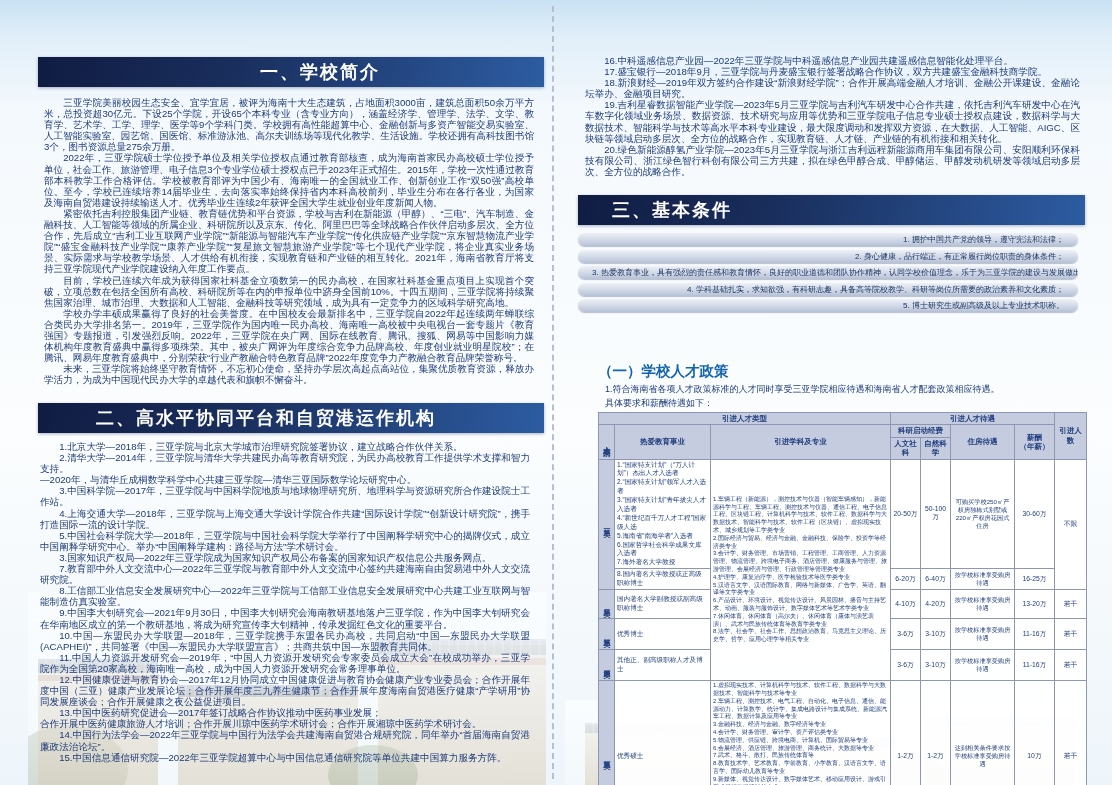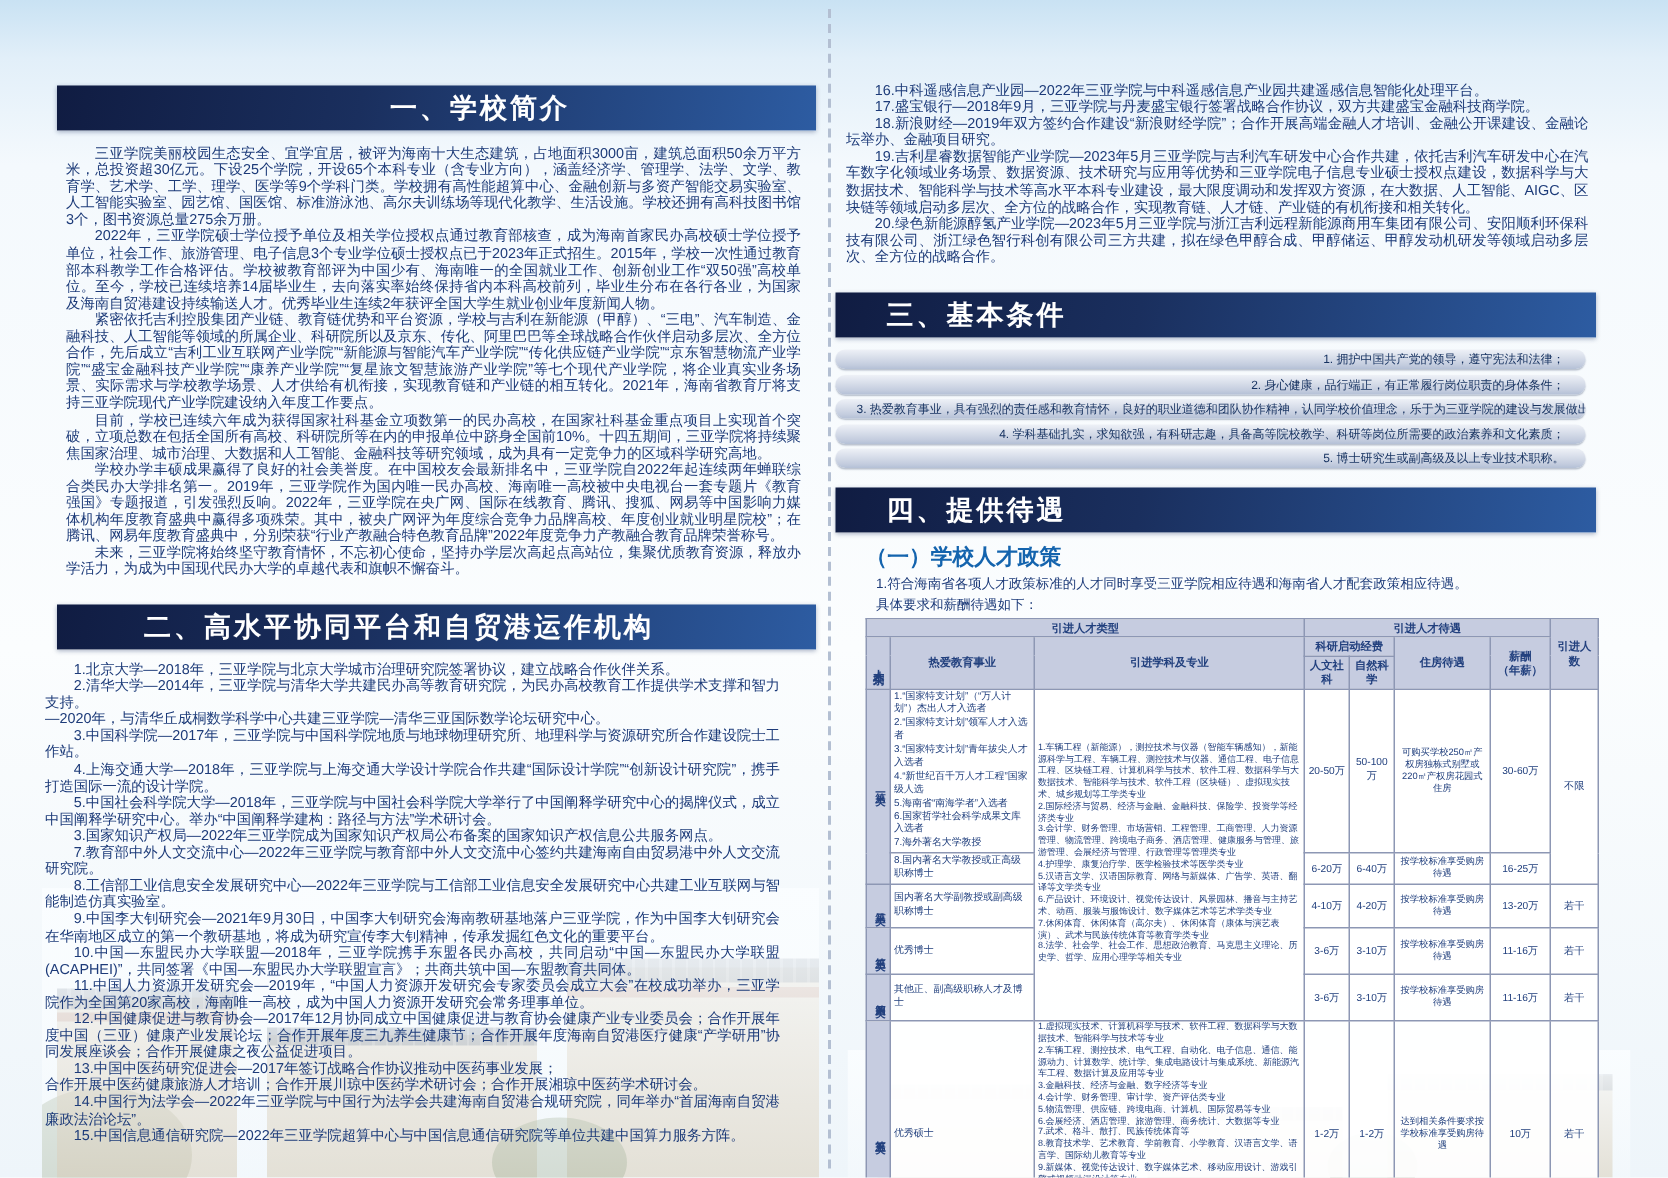--- a/index.html
+++ b/index.html
@@ -4,21 +4,21 @@
 <style>
   html,body{margin:0;padding:0;}
   body{
     width:1112px;height:785px;position:relative;overflow:hidden;
     font-family:"Liberation Sans","DejaVu Sans",sans-serif;
     background:linear-gradient(180deg,#c9e2f3 0%,#e2eff9 5%,#f4f9fd 14%,#fbfdfe 55%,#eef5fa 100%);
   }
   .fold{position:absolute;left:552px;top:6px;bottom:6px;width:0;border-left:2px dashed #b3bfd2;}
   .page{position:absolute;top:0;height:785px;z-index:2;}
   .page-left{left:30px;width:516px;}
-  .page-right{left:544px;width:522px;}
+  .page-right{left:565px;width:522px;}
 
   .sec-bar{
     position:absolute;height:30px;
     background:linear-gradient(100deg,#101c42 0%,#1a2f5e 40%,#2d5ca2 100%);
     color:#ffffff;font-weight:bold;font-size:18px;line-height:30px;letter-spacing:2px;
     box-shadow:0 1px 3px rgba(20,40,90,.35);
   }
   .sec-bar-l{left:8px;right:2px;padding-left:58px;}
   .sec-bar-r{left:13px;right:2px;padding-left:34px;}
 
@@ -104,21 +104,21 @@
     <p>紧密依托吉利控股集团产业链、教育链优势和平台资源，学校与吉利在新能源（甲醇）、“三电”、汽车制造、金融科技、人工智能等领域的所属企业、科研院所以及京东、传化、阿里巴巴等全球战略合作伙伴启动多层次、全方位合作，先后成立“吉利工业互联网产业学院”“新能源与智能汽车产业学院”“传化供应链产业学院”“京东智慧物流产业学院”“盛宝金融科技产业学院”“康养产业学院”“复星旅文智慧旅游产业学院”等七个现代产业学院，将企业真实业务场景、实际需求与学校教学场景、人才供给有机衔接，实现教育链和产业链的相互转化。2021年，海南省教育厅将支持三亚学院现代产业学院建设纳入年度工作要点。</p>
     <p>目前，学校已连续六年成为获得国家社科基金立项数第一的民办高校，在国家社科基金重点项目上实现首个突破，立项总数在包括全国所有高校、科研院所等在内的申报单位中跻身全国前10%。十四五期间，三亚学院将持续聚焦国家治理、城市治理、大数据和人工智能、金融科技等研究领域，成为具有一定竞争力的区域科学研究高地。</p>
     <p>学校办学丰硕成果赢得了良好的社会美誉度。在中国校友会最新排名中，三亚学院自2022年起连续两年蝉联综合类民办大学排名第一。2019年，三亚学院作为国内唯一民办高校、海南唯一高校被中央电视台一套专题片《教育强国》专题报道，引发强烈反响。2022年，三亚学院在央广网、国际在线教育、腾讯、搜狐、网易等中国影响力媒体机构年度教育盛典中赢得多项殊荣。其中，被央广网评为年度综合竞争力品牌高校、年度创业就业明星院校”；在腾讯、网易年度教育盛典中，分别荣获“行业产教融合特色教育品牌”2022年度竞争力产教融合教育品牌荣誉称号。</p>
     <p>未来，三亚学院将始终坚守教育情怀，不忘初心使命，坚持办学层次高起点高站位，集聚优质教育资源，释放办学活力，为成为中国现代民办大学的卓越代表和旗帜不懈奋斗。</p>
   </div>
 
   <div class="sec-bar sec-bar-l" style="top:403px;">
     <span>二、高水平协同平台和自贸港运作机构</span>
   </div>
 
-  <div class="text-block" style="top:441px;left:0;width:490px;">
+  <div class="text-block" style="top:441px;left:10px;width:490px;">
     <p>1.北京大学—2018年，三亚学院与北京大学城市治理研究院签署协议，建立战略合作伙伴关系。</p>
     <p>2.清华大学—2014年，三亚学院与清华大学共建民办高等教育研究院，为民办高校教育工作提供学术支撑和智力支持。
 —2020年，与清华丘成桐数学科学中心共建三亚学院—清华三亚国际数学论坛研究中心。</p>
     <p>3.中国科学院—2017年，三亚学院与中国科学院地质与地球物理研究所、地理科学与资源研究所合作建设院士工作站。</p>
     <p>4.上海交通大学—2018年，三亚学院与上海交通大学设计学院合作共建“国际设计学院”“创新设计研究院”，携手打造国际一流的设计学院。</p>
     <p>5.中国社会科学院大学—2018年，三亚学院与中国社会科学院大学举行了中国阐释学研究中心的揭牌仪式，成立中国阐释学研究中心。举办“中国阐释学建构：路径与方法”学术研讨会。</p>
     <p>3.国家知识产权局—2022年三亚学院成为国家知识产权局公布备案的国家知识产权信息公共服务网点。</p>
     <p>7.教育部中外人文交流中心—2022年三亚学院与教育部中外人文交流中心签约共建海南自由贸易港中外人文交流研究院。</p>
     <p>8.工信部工业信息安全发展研究中心—2022年三亚学院与工信部工业信息安全发展研究中心共建工业互联网与智能制造仿真实验室。</p>
     <p>9.中国李大钊研究会—2021年9月30日，中国李大钊研究会海南教研基地落户三亚学院，作为中国李大钊研究会在华南地区成立的第一个教研基地，将成为研究宣传李大钊精神，传承发掘红色文化的重要平台。</p>
@@ -147,23 +147,20 @@
   </div>
 
   <div class="pill-stack" style="top:233px;left:13px;width:500px;">
     <div class="pill">1. 拥护中国共产党的领导，遵守宪法和法律；</div>
     <div class="pill">2. 身心健康，品行端正，有正常履行岗位职责的身体条件；</div>
     <div class="pill">3. 热爱教育事业，具有强烈的责任感和教育情怀，良好的职业道德和团队协作精神，认同学校价值理念，乐于为三亚学院的建设与发展做出贡献；</div>
     <div class="pill">4. 学科基础扎实，求知欲强，有科研志趣，具备高等院校教学、科研等岗位所需要的政治素养和文化素质；</div>
     <div class="pill">5. 博士研究生或副高级及以上专业技术职称。</div>
   </div>
 
-  <div class="sec-bar sec-bar-r" style="top:325px;">
-    <span>四、提供待遇</span>
-  </div>
 
   <div class="sub-title" style="top:362px;left:33px;">（一）学校人才政策</div>
   <div class="small-note" style="top:383px;left:40px;width:470px;">1.符合海南省各项人才政策标准的人才同时享受三亚学院相应待遇和海南省人才配套政策相应待遇。</div>
   <div class="small-note" style="top:397px;left:40px;width:470px;">具体要求和薪酬待遇如下：</div>
 
   <table class="talent" style="top:412px;left:33px;">
     <colgroup>
       <col style="width:16px;">
         <col style="width:96px;">
         <col style="width:180px;">

